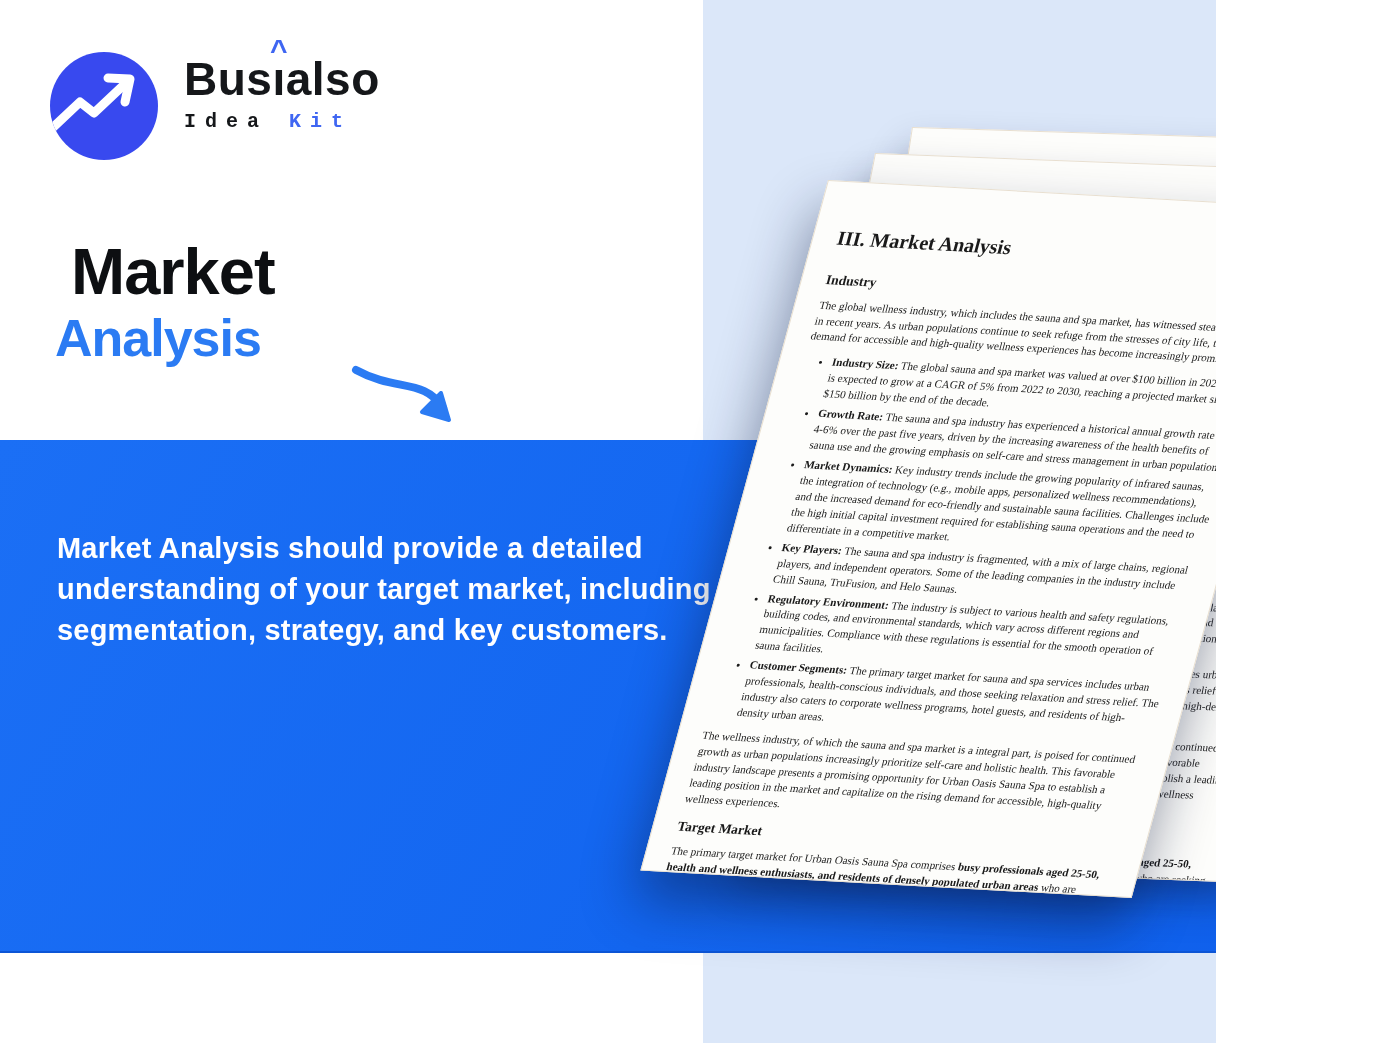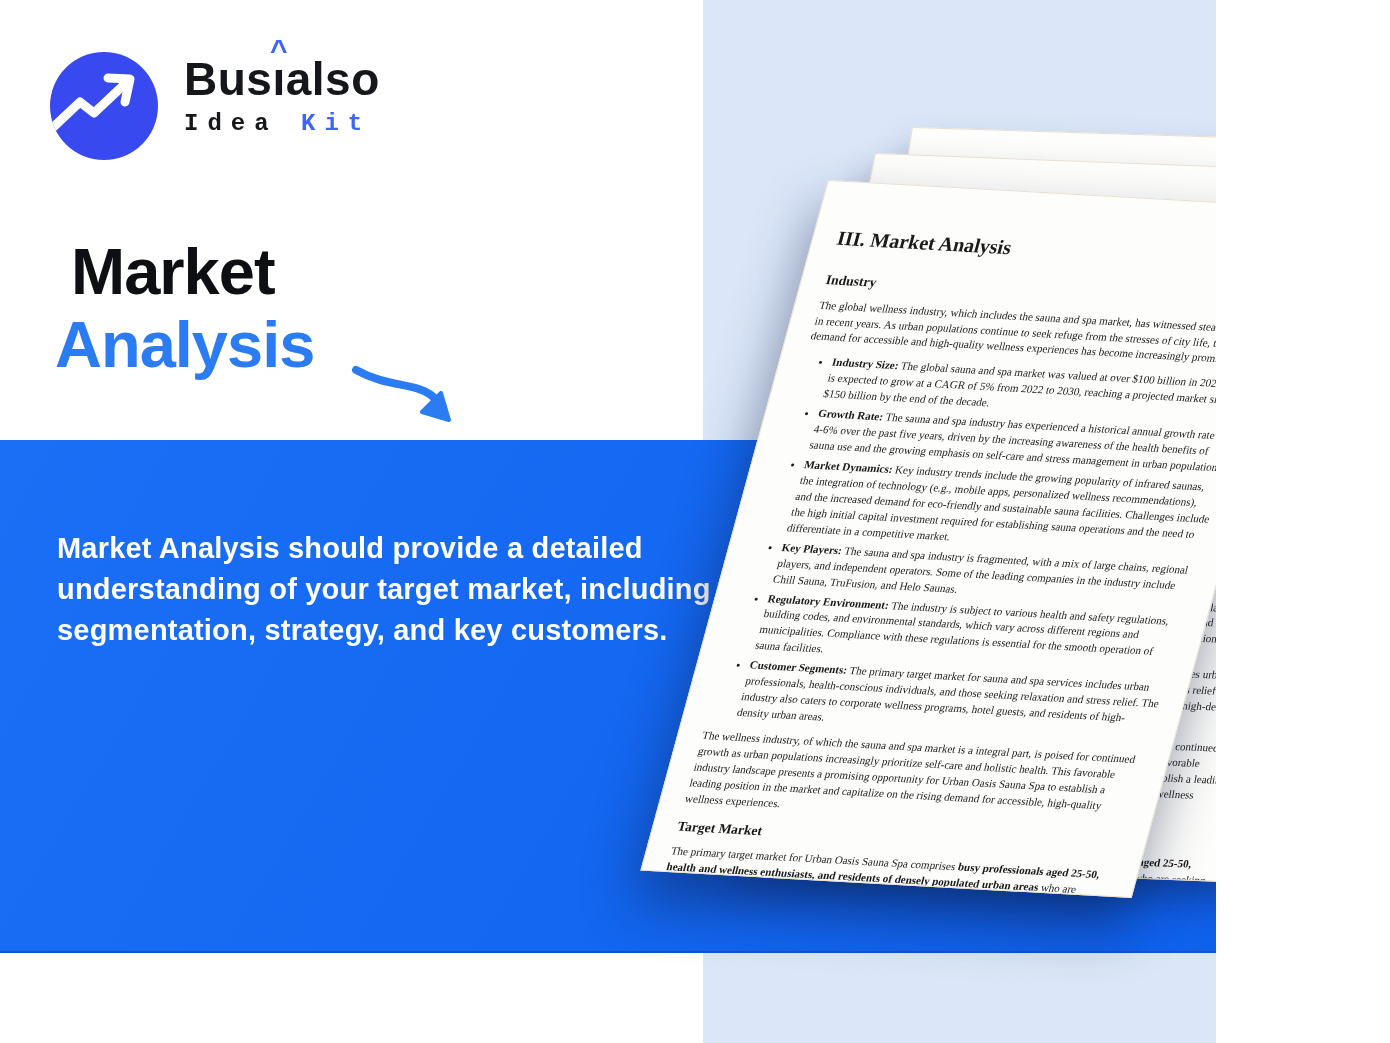--- a/index.html
+++ b/index.html
@@ -27,28 +27,28 @@
   .info-p1 { top:44px; width:690px;margin-top:44px; }
   .info-p2 { top:262px; width:610px; }
 
   
   .logo { position:absolute; left:50px; top:52px; z-index:5; display:flex; }
   .logo-text { margin-left:26px; padding-top:4px; }
   .brand-line1 { font-size:46px; font-weight:bold; color:#15171a; letter-spacing:0.5px; line-height:1; }
   .ihat { position:relative; display:inline-block; }
   .hat { position:absolute; left:50%; transform:translateX(-50%); top:-21px;
          color:var(--kit_blue,#3f66f2); font-size:30px; font-weight:bold; }
-  .brand-line2 { font-family:"Liberation Mono", monospace; font-size:24px; font-weight:bold;
+  .brand-line2 { font-family:"Liberation Mono", monospace; font-size:20px; font-weight:bold;
                  letter-spacing:9px; color:#15171a; margin-top:8px; }
   .kit { color:var(--kit_blue,#3f66f2); }
 
   
   .hero { position:absolute; left:55px; top:236px; z-index:5; line-height:1.12; letter-spacing:-1px; }
   .hero-black { font-size:65px; font-weight:bold; color:#0d0f12;margin-left:16px; }
-  .hero-blue  { font-size:65px; font-weight:bold; color:var(--heading_blue,#2b7bf3); }
+  .hero-blue  { font-size:52px; font-weight:bold; color:var(--heading_blue,#2b7bf3); }
   .hero-arrow { position:absolute; left:348px; top:356px; z-index:5; }
 
   
   .page {
     position:absolute; background:var(--page_bg,#fdfdfb);
     border:1px solid #e8dfd0; transform-origin:0 0; overflow:hidden;
   }
   .page-back { left:912px; top:127px; width:540px; height:720px;
     transform:rotate(1.8deg) skewX(-7deg); z-index:2;
     box-shadow:0 22px 38px rgba(15,25,60,0.30); }

